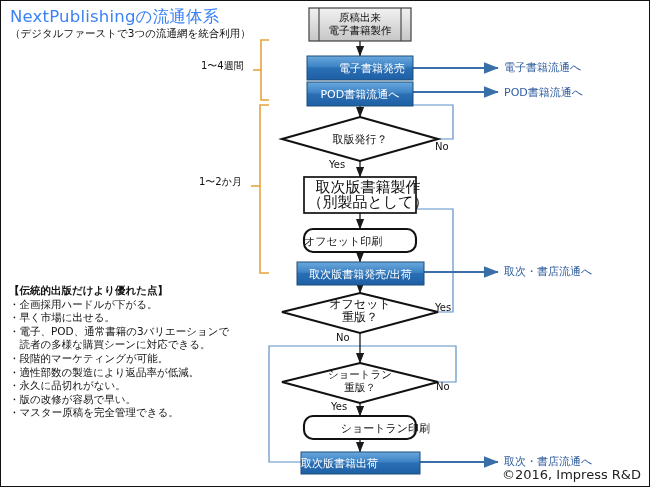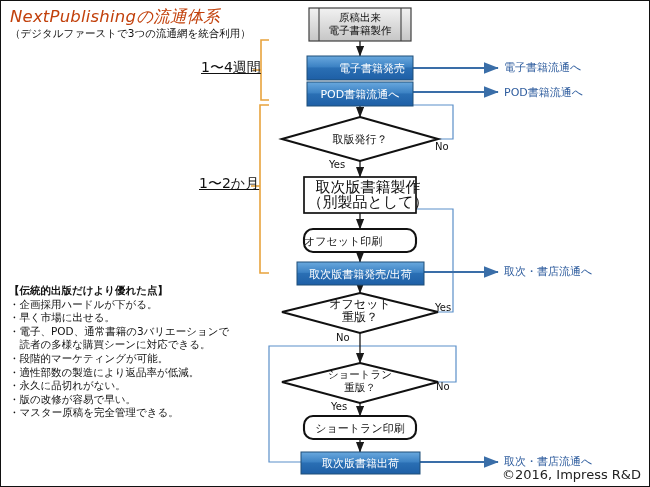--- a/index.html
+++ b/index.html
@@ -1,30 +1,30 @@
 <!DOCTYPE html>
 <html><head>
 <meta charset="utf-8">
 <style>
   html,body{margin:0;padding:0;background:#fff;}
   body{font-family:"DejaVu Sans","Liberation Sans",sans-serif;}
   #page{position:relative;width:650px;height:487px;background:#ffffff;
         border:1px solid #111;box-sizing:border-box;overflow:hidden;}
   #page-svg{position:absolute;left:0;top:0;width:650px;height:487px;}
 
-  .ttl{position:absolute;left:9px;top:5px;font-size:16.5px;color:#c2410c;letter-spacing:.2px;white-space:nowrap;font-style:italic;}
+  .ttl{position:absolute;left:9px;top:5px;font-size:16.5px;color:#3b82f6;letter-spacing:.2px;white-space:nowrap;}
   .sub{position:absolute;left:9px;top:26px;font-size:10.5px;color:#111;white-space:nowrap;}
 
   .benefits{position:absolute;left:8px;top:283px;width:240px;font-size:10.5px;line-height:13.6px;color:#111;}
   .benefits .bhead{font-weight:bold;}
   .benefits div{white-space:pre;}
 
   .copy{position:absolute;right:8px;bottom:4px;font-size:13px;color:#222;}
 
-  .tag{position:absolute;font-size:14px;color:#111;white-space:nowrap;text-decoration:underline;}
+  .tag{position:absolute;font-size:10px;color:#111;white-space:nowrap;}
   .chlab{position:absolute;font-size:11px;color:#2f5d9e;white-space:nowrap;}
   .ylab{position:absolute;font-size:10px;color:#111;}
 </style>
 </head>
 <body>
 
 <div id="page">
 
   <div class="ttl">NextPublishingの流通体系</div>
   <div class="sub">（デジタルファーストで3つの流通網を統合利用）</div>
@@ -163,23 +163,23 @@
   <div style="position:absolute;left:299px;top:297px;width:120px;text-align:center;font-size:12px;line-height:13px;color:#111;">
     <div>オフセット</div>
     <div>重版？</div>
   </div>
 
   <div style="position:absolute;left:299px;top:367px;width:120px;text-align:center;font-size:10.5px;line-height:13px;color:#111;">
     <div>ショートラン</div>
     <div>重版？</div>
   </div>
 
-  <div style="position:absolute;left:303px;top:420px;width:112px;text-align:center;font-size:11px;color:#111;">ショートラン印刷</div>
-
-  <div style="position:absolute;left:300px;top:455px;width:119px;text-align:center;font-size:11px;color:#fff;">取次版書籍出荷</div>
+  <div style="position:absolute;left:317px;top:420px;width:112px;text-align:right;font-size:11px;color:#111;">ショートラン印刷</div>
+
+  <div style="position:absolute;left:300px;top:455px;width:119px;font-size:11px;color:#fff;">取次版書籍出荷</div>
 
   <div class="ylab" style="left:328px;top:158px;">Yes</div>
   <div class="ylab" style="left:434px;top:140px;">No</div>
   <div class="ylab" style="left:434px;top:301px;">Yes</div>
   <div class="ylab" style="left:335px;top:331px;">No</div>
   <div class="ylab" style="left:330px;top:400px;">Yes</div>
   <div class="ylab" style="left:435px;top:380px;">No</div>
 
   <div class="tag" style="left:200px;top:58px;">1〜4週間</div>
   <div class="tag" style="left:198px;top:174px;">1〜2か月</div>

